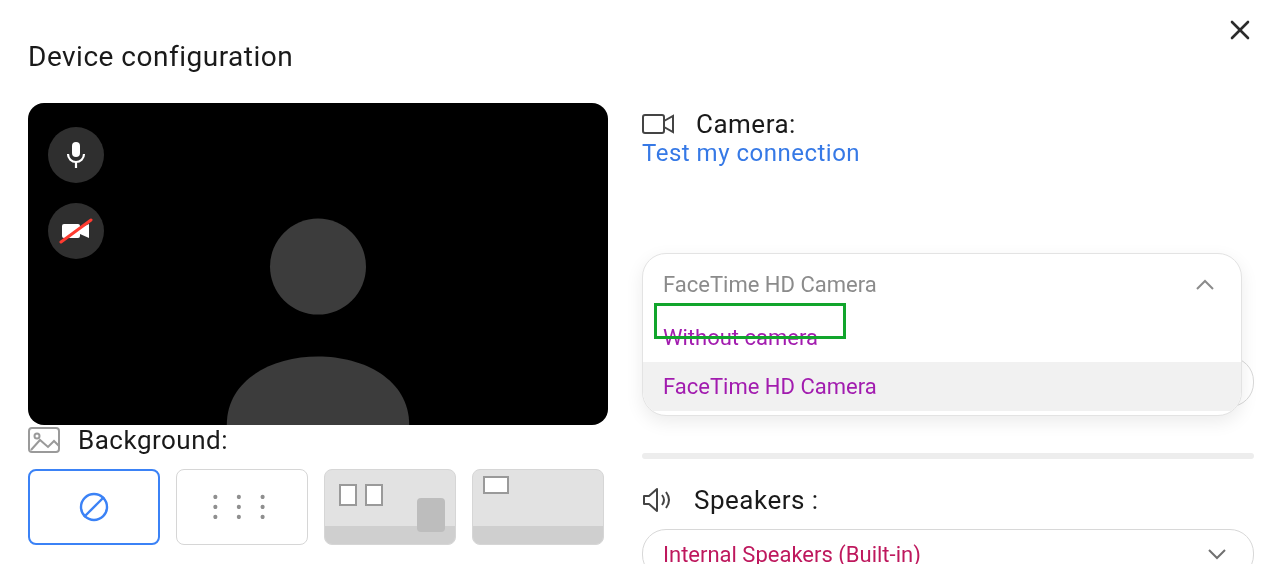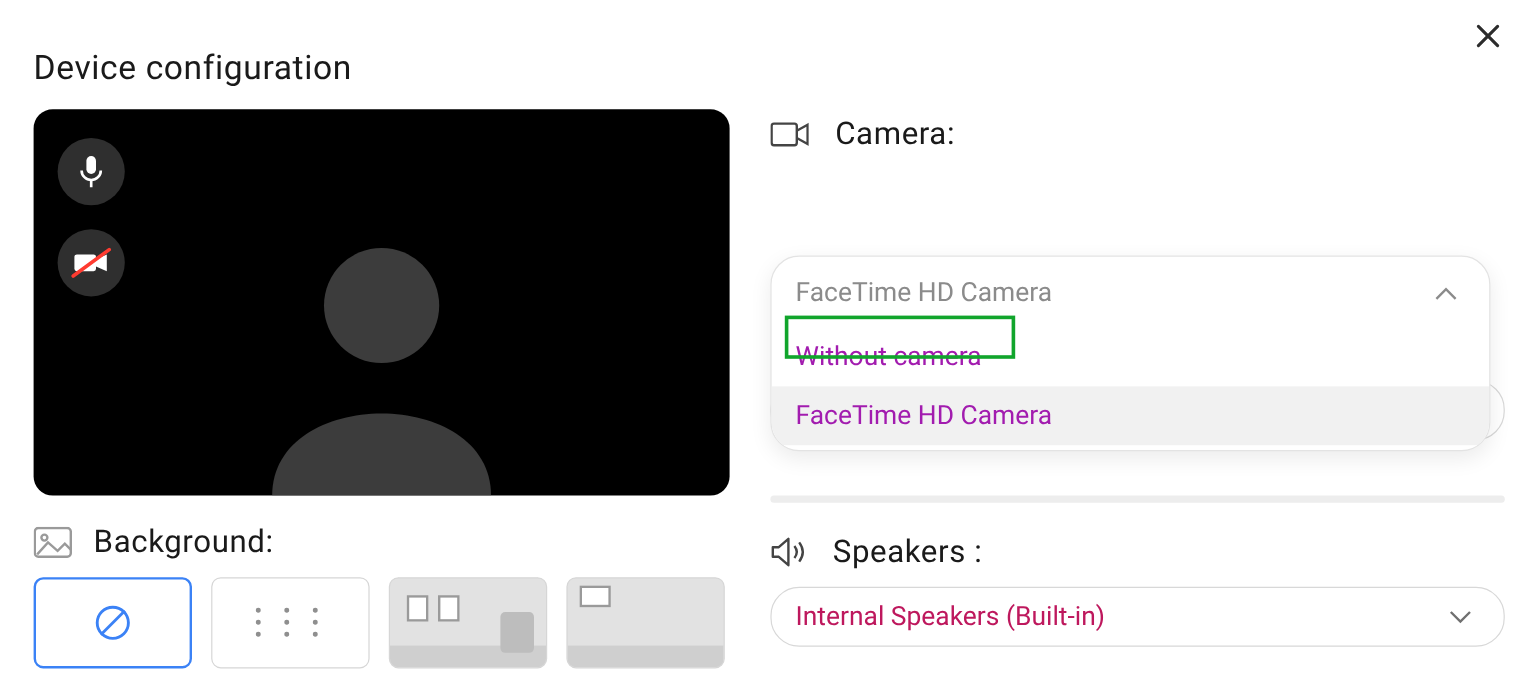--- a/index.html
+++ b/index.html
@@ -23,21 +23,21 @@
     position: absolute;
     top: 18px;
     right: 30px;
     cursor: pointer;
     color: #2c2c2c;
   }
   .title {
     font-size: 28px;
     font-weight: 400;
     letter-spacing: .5px;
-    margin: 12px 0 18px 0;
+    margin: 12px 0 30px 0;
   }
   .columns {
     display: flex;
     gap: 34px;
   }
   
   .left-col { width: 580px; }
   .preview {
     width: 580px;
     height: 322px;
@@ -66,21 +66,20 @@
     align-items: center;
     justify-content: center;
     cursor: pointer;
   }
   .ctrl-mic { top: 24px; }
   .ctrl-cam { top: 100px; }
   .bg-header {
     display: flex;
     align-items: center;
     gap: 18px;
-    margin-top: 24px;
   }
   .bg-header svg { color: #9a9a9a; }
   .bg-label { font-size: 26px; letter-spacing: .5px; }
   .bg-row {
     display: flex;
     gap: 16px;
     margin-top: 14px;
   }
   .bg-tile {
     width: 132px;
@@ -103,23 +102,24 @@
     text-align:center;
   }
   .tile-room { position: relative; background:#e2e2e2; }
   .tile-room .frame {
     position:absolute; border:2px solid #9a9a9a; background:#fff;
   }
   
   .right-col { flex: 1; position: relative; }
   .row-header {
     display: flex;
-    align-items: center;
+    align-items: flex-start;
     justify-content: space-between;
     margin: 6px 0 14px 0;
+    flex-direction: column;
   }
   .row-header .lbl {
     display:flex; align-items:center; gap:22px;
     font-size: 26px; letter-spacing:.5px;
   }
   .row-header .lbl svg { color:#444; }
   .link {
     color: #3679e6;
     font-size: 24px;
     cursor: pointer;
@@ -253,20 +253,21 @@
 
     <div class="right-col">
       <div class="row-header">
         <div class="lbl">
           <svg width="32" height="24" viewBox="0 0 32 24" fill="none" stroke="currentColor" stroke-width="2">
               <rect x="1" y="3" width="21" height="18" rx="2"></rect>
               <path d="M22 9 L31 4 V20 L22 15"></path>
             </svg>
           <span>Camera:</span>
         </div>
+        <span class="link">Test my connection</span>
       </div>
 
       <div style="position:relative;">
 
         <div class="dropdown" style="top:0;">
           <div class="dd-selected">
             <span>FaceTime HD Camera</span>
             <svg width="20" height="12" viewBox="0 0 20 12" fill="none" stroke="currentColor" stroke-width="2">
                 <path d="M2 10 L10 2 L18 10"></path>
               </svg>

